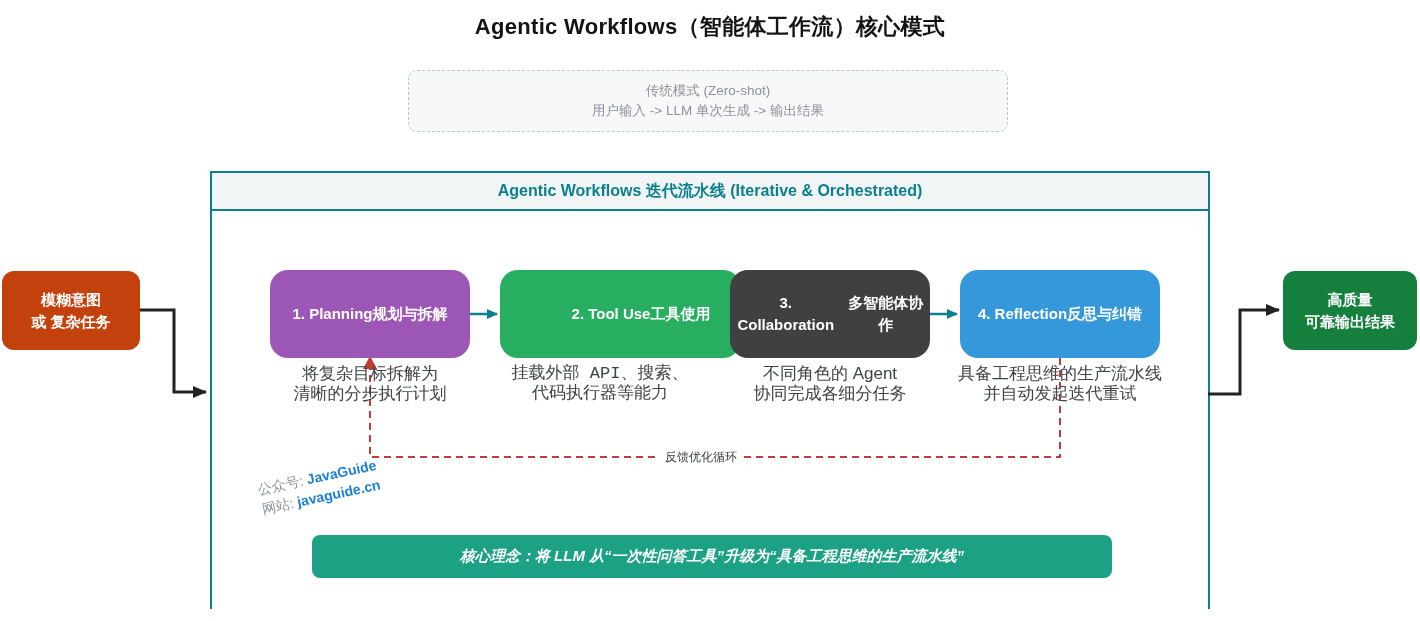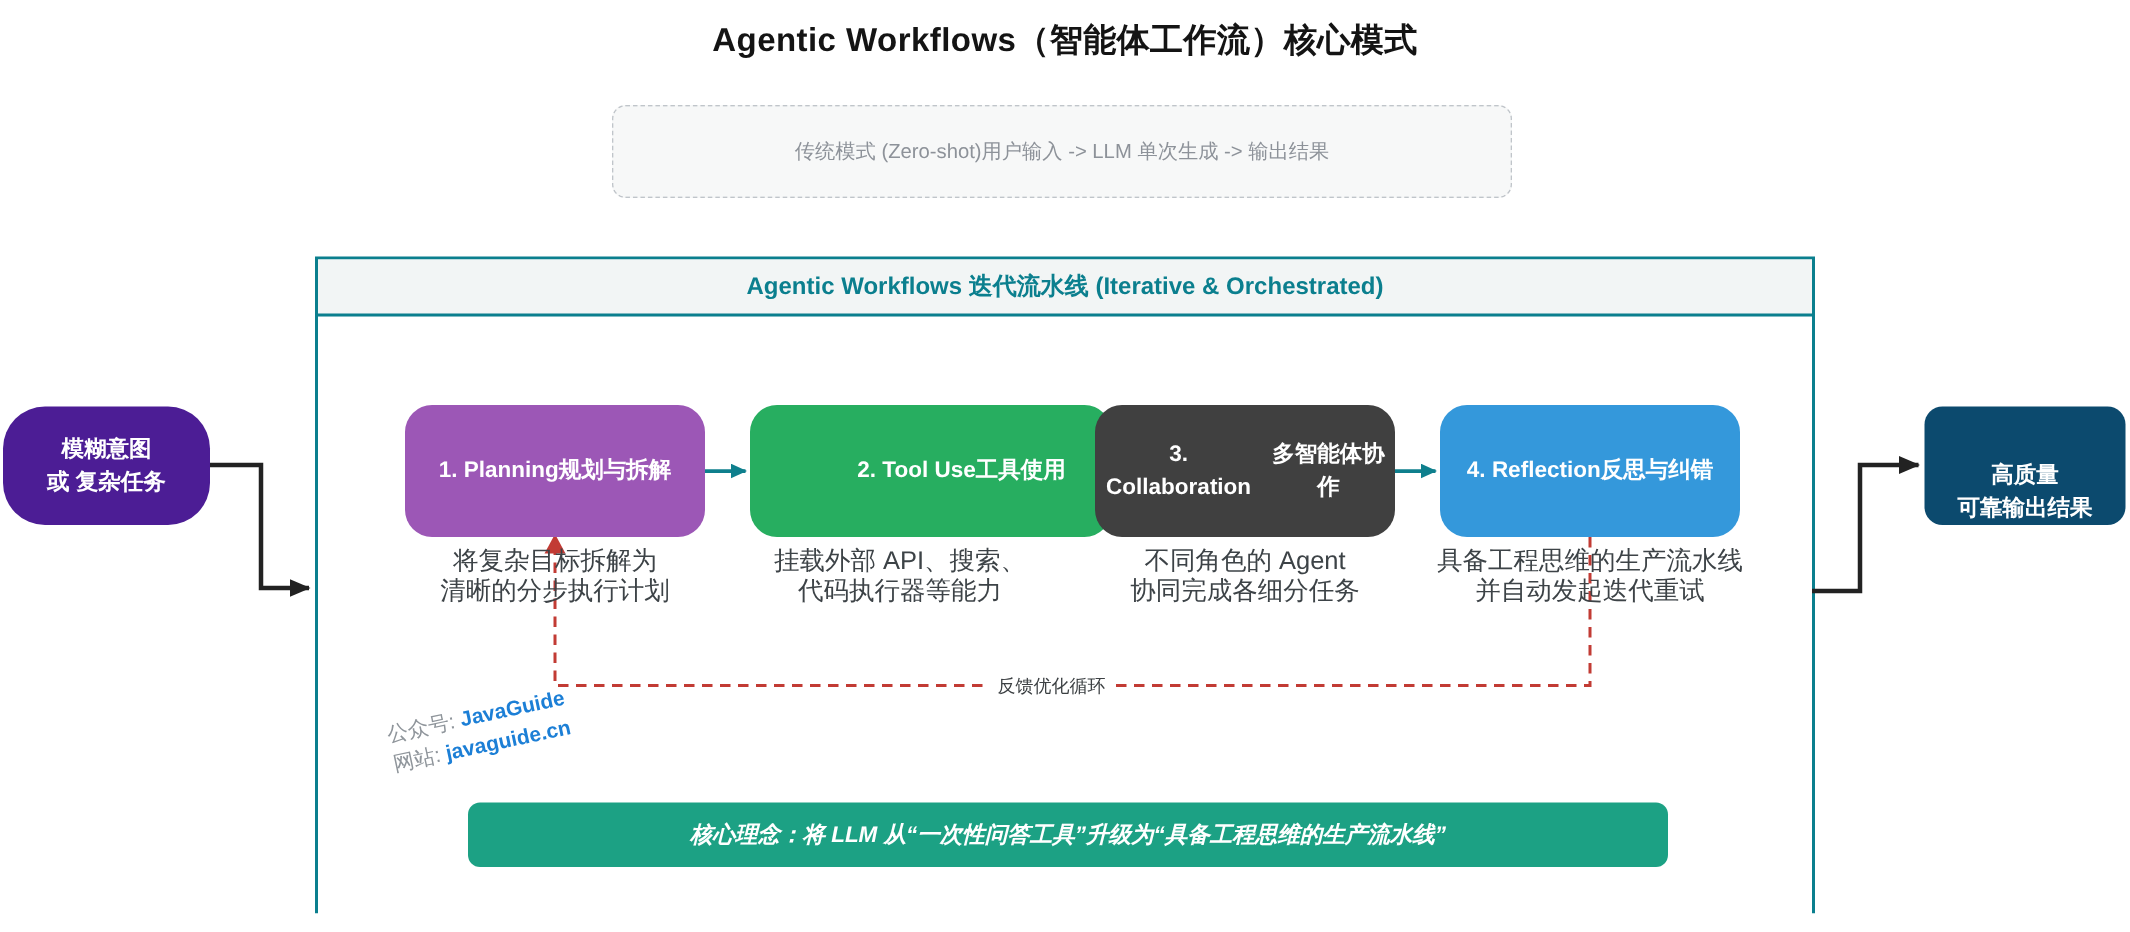--- a/index.html
+++ b/index.html
@@ -4,21 +4,21 @@
 <style>
   html,body{margin:0;padding:0;background:#ffffff;}
   body{font-family:"Liberation Sans","DejaVu Sans",sans-serif;}
   .canvas{position:relative;width:1420px;height:609px;background:#ffffff;overflow:hidden;}
 
   .page-title{position:absolute;top:12px;left:0;width:100%;text-align:center;
     font-size:22px;font-weight:700;color:#141414;letter-spacing:.3px;}
 
   .zeroshot-box{position:absolute;left:408px;top:70px;width:600px;height:62px;
     box-sizing:border-box;border:1.5px dashed #c0c5ca;border-radius:9px;background:#f7f8f8;
-    display:flex;align-items:center;justify-content:center;
+    display:flex;flex-direction:column;align-items:center;justify-content:center;
     color:#8d9299;font-size:13.5px;line-height:20px;}
 
   .pipeline{position:absolute;left:210px;top:171px;width:1000px;height:446px;
     box-sizing:border-box;border:2px solid #0b7f8e;background:#ffffff;}
   .pipeline-header{height:36px;background:#f2f5f5;border-bottom:2px solid #0b7f8e;
     display:flex;align-items:center;justify-content:center;
     color:#0b7f8e;font-size:16px;font-weight:700;}
 
   .node{position:absolute;border-radius:12px;display:flex;flex-direction:column;
     align-items:center;justify-content:center;color:#ffffff;font-weight:700;
@@ -26,21 +26,21 @@
   .node-input{left:2px;top:271px;width:138px;height:79px;}
   .node-output{left:1283px;top:271px;width:134px;height:79px;}
 
   .stage{position:absolute;top:270px;width:200px;height:88px;border-radius:18px;
     display:flex;flex-direction:row;align-items:center;justify-content:center;
     color:#ffffff;font-weight:700;font-size:15px;line-height:22px;text-align:center;}
   .stage1{left:270px;} .stage2{left:500px;padding-left:41px;} .stage3{left:730px;} .stage4{left:960px;}
 
   .stage-desc{position:absolute;top:364px;width:220px;text-align:center;
     color:#3d4347;font-size:17px;line-height:20px;}
-  .desc1{left:260px;} .desc2{left:490px;} .desc3{left:720px;} .desc4{left:950px;}
+  .desc1{left:260px;} .desc2{left:490px;font-family:Liberation Mono, monospace;} .desc3{left:720px;} .desc4{left:950px;}
 
   .feedback-label{position:absolute;left:660px;top:449px;background:#ffffff;
     padding:0 5px;color:#3c4043;font-size:12px;line-height:17px;}
 
   .watermark{position:absolute;left:256px;top:480px;transform:rotate(-12deg);
     transform-origin:left top;font-size:14px;line-height:20px;white-space:nowrap;}
   .watermark .wm-label{color:#8f959b;}
   .watermark .wm-value{color:#1c7fd6;font-weight:600;}
 
   .core-box{position:absolute;left:312px;top:535px;width:800px;height:43px;
@@ -76,26 +76,26 @@
     </defs>
     <path d="M140 310 H174 V392 H206" fill="none" stroke="#222222" stroke-width="3" marker-end="url(#arrow-black)"></path>
     <path d="M1208 394 H1240 V310 H1279" fill="none" stroke="#222222" stroke-width="3" marker-end="url(#arrow-black)"></path>
     <path d="M470 314 H497" fill="none" stroke="#0e7f8d" stroke-width="2.5" marker-end="url(#arrow-teal)"></path>
     <path d="M700 314 H727" fill="none" stroke="#0e7f8d" stroke-width="2.5" marker-end="url(#arrow-teal)"></path>
     <path d="M930 314 H957" fill="none" stroke="#0e7f8d" stroke-width="2.5" marker-end="url(#arrow-teal)"></path>
     <path d="M1060 358 V457 H370 V366" fill="none" stroke="#c23b34" stroke-width="2" stroke-dasharray="7 5"></path>
     <polygon points="363,369 377,369 370,356" fill="#c23b34"></polygon>
   </svg>
 
-  <div class="node node-input" style="background-color: #4c1d95; border-radius: 28px;">
+  <div class="node node-input" style="background-color: #c2410c;">
     <div>模糊意图</div>
     <div>或 复杂任务</div>
   </div>
 
-  <div class="node node-output" style="background-color: #0c4a6e; justify-content: flex-end;">
+  <div class="node node-output" style="background-color: #15803d;">
     <div>高质量</div>
     <div>可靠输出结果</div>
   </div>
 
   <div class="stage stage1" style="background-color: rgb(156, 87, 182);">
     <div>1. Planning</div>
     <div>规划与拆解</div>
   </div>
   <div class="stage stage2" style="background-color: rgb(39, 174, 96);">
     <div>2. Tool Use</div>

